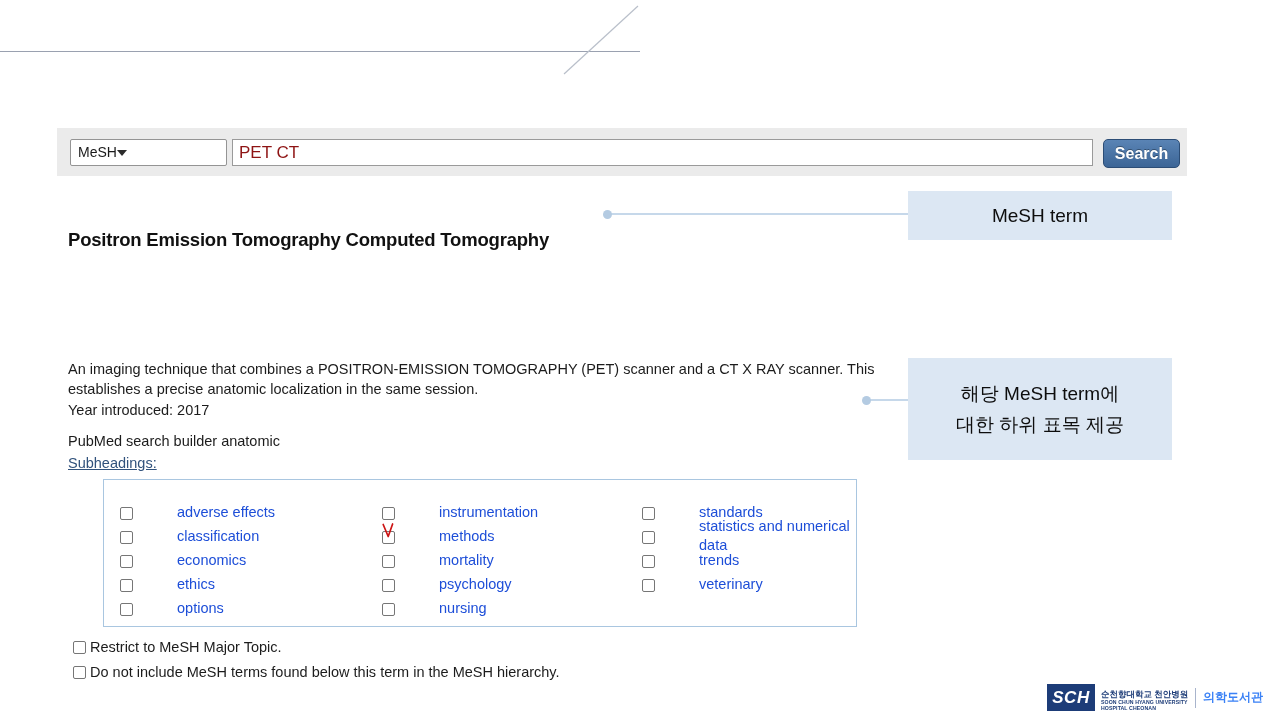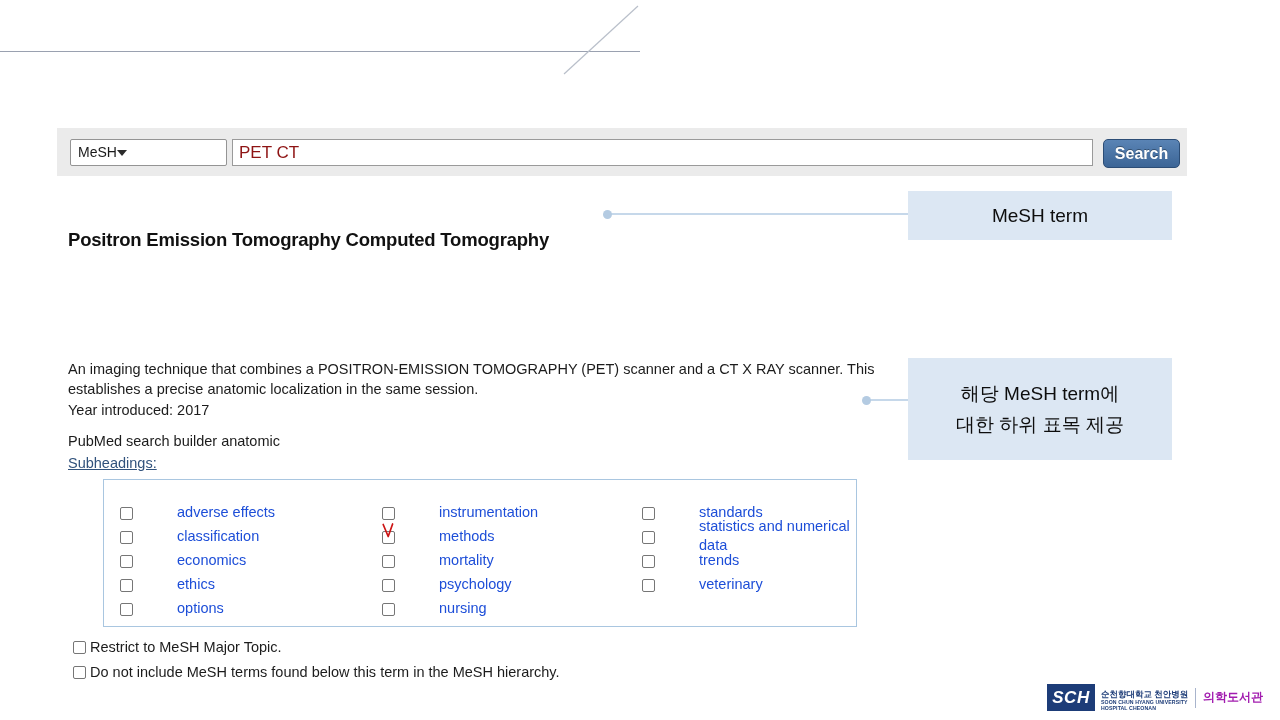--- a/index.html
+++ b/index.html
@@ -279,21 +279,21 @@
     letter-spacing: 0.1px;
   }
   #sch-divider {
     width: 1px; height: 20px;
     background: #a8b4cc;
     margin: 0 7px;
   }
   #sch-library {
     font-size: 12px;
     font-weight: bold;
-    color: #a21caf;
+    color: #3b82f6;
     white-space: nowrap;
   }
 </style>
 </head>
 <body>
 
 <div id="slide-header">
   <div id="header-rule"></div>
   <svg id="header-slash" viewBox="0 0 80 72">
     <line x1="78" y1="2" x2="4" y2="70" stroke="#b9bfca" stroke-width="1.2"></line>

